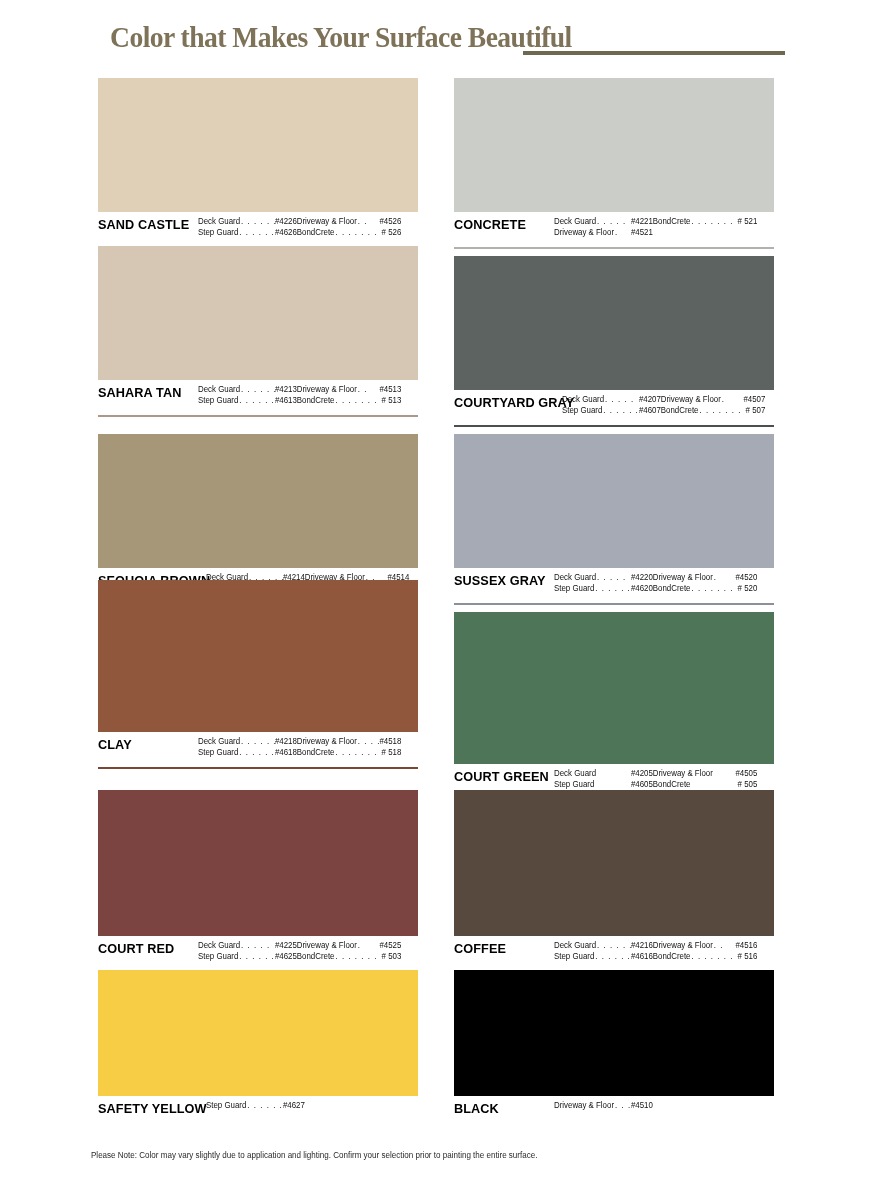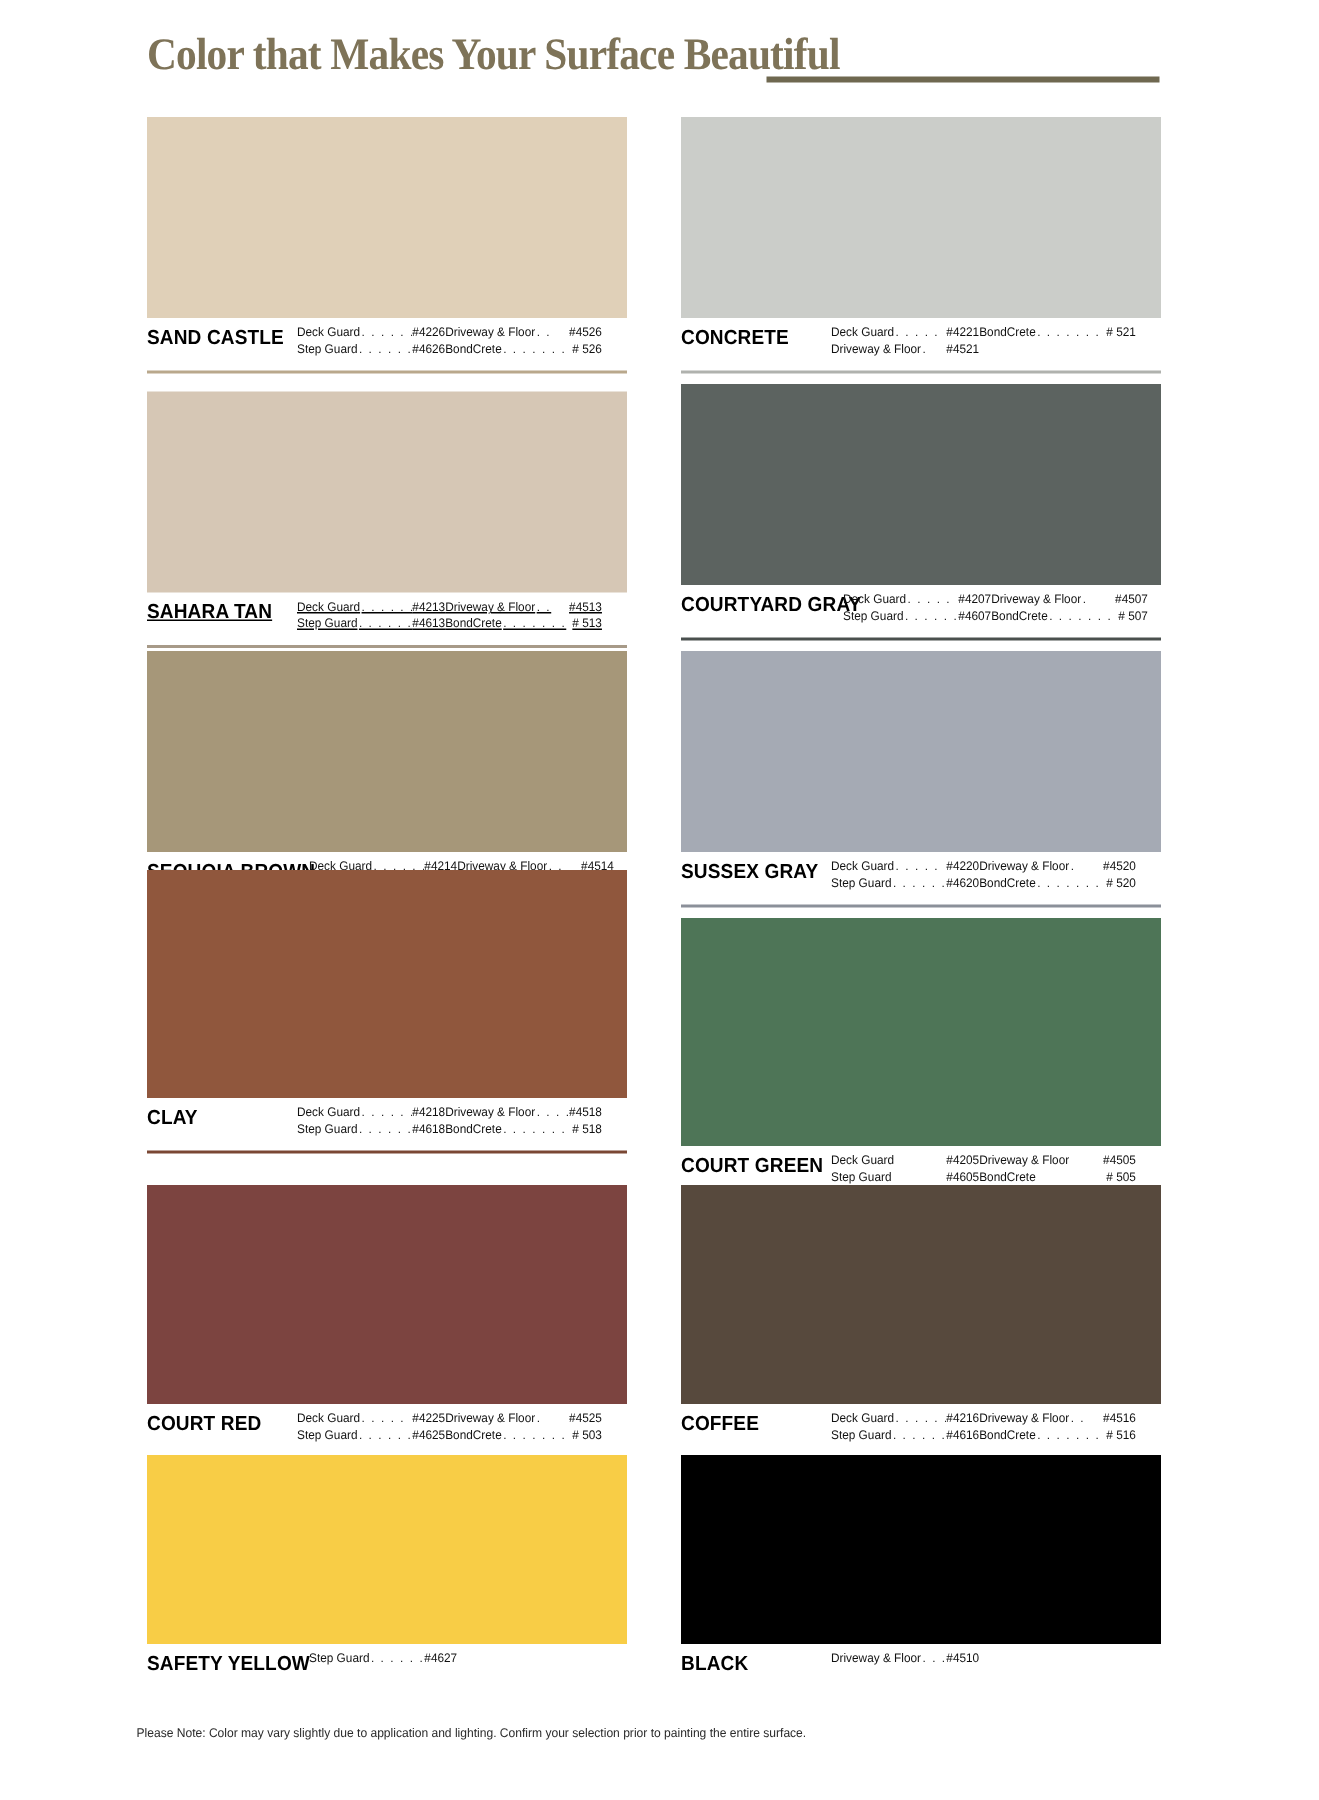--- a/index.html
+++ b/index.html
@@ -12,21 +12,21 @@
     height: 1200px;
     font-family: "Liberation Sans", sans-serif;
     color: #000;
     position: relative;
     overflow: hidden;
   }
 
   
   .header {
     position: absolute;
-    left: 0; top: 0;
+    left: 12px; top: 0;
     width: 696px;
     height: 72px;
   }
   .page-title {
     position: absolute;
     left: 98px;
     top: 20px;
     font-family: "Liberation Serif", serif;
     font-weight: bold;
     font-size: 30px;
@@ -164,21 +164,21 @@
               <div class="code-cell" style="width: 110px;">
                 <span class="code-label">BondCrete</span>
                 <span class="leader">. . . . . . .</span>
                 <span class="code-val">#  526</span>
               </div>
             </div>
           </div>
         </div>
         <div class="divider" style="background: rgb(185, 168, 140);"></div>
       </div>
-      <div class="card" style="top: 183px; text-decoration: underline;">
+      <div class="card" style="top: 168px;">
         <div class="swatch" style="height: 134px; background: rgb(214, 199, 181);"></div>
         <div class="caption">
           <div class="color-name" style="width: 100px;">SAHARA TAN</div>
           <div class="codes">
             <div class="code-row">
               <div class="code-cell" style="width: 104px;">
                 <span class="code-label">Deck Guard</span>
                 <span class="leader">. . . . . .</span>
                 <span class="code-val">#4213</span>
               </div>

